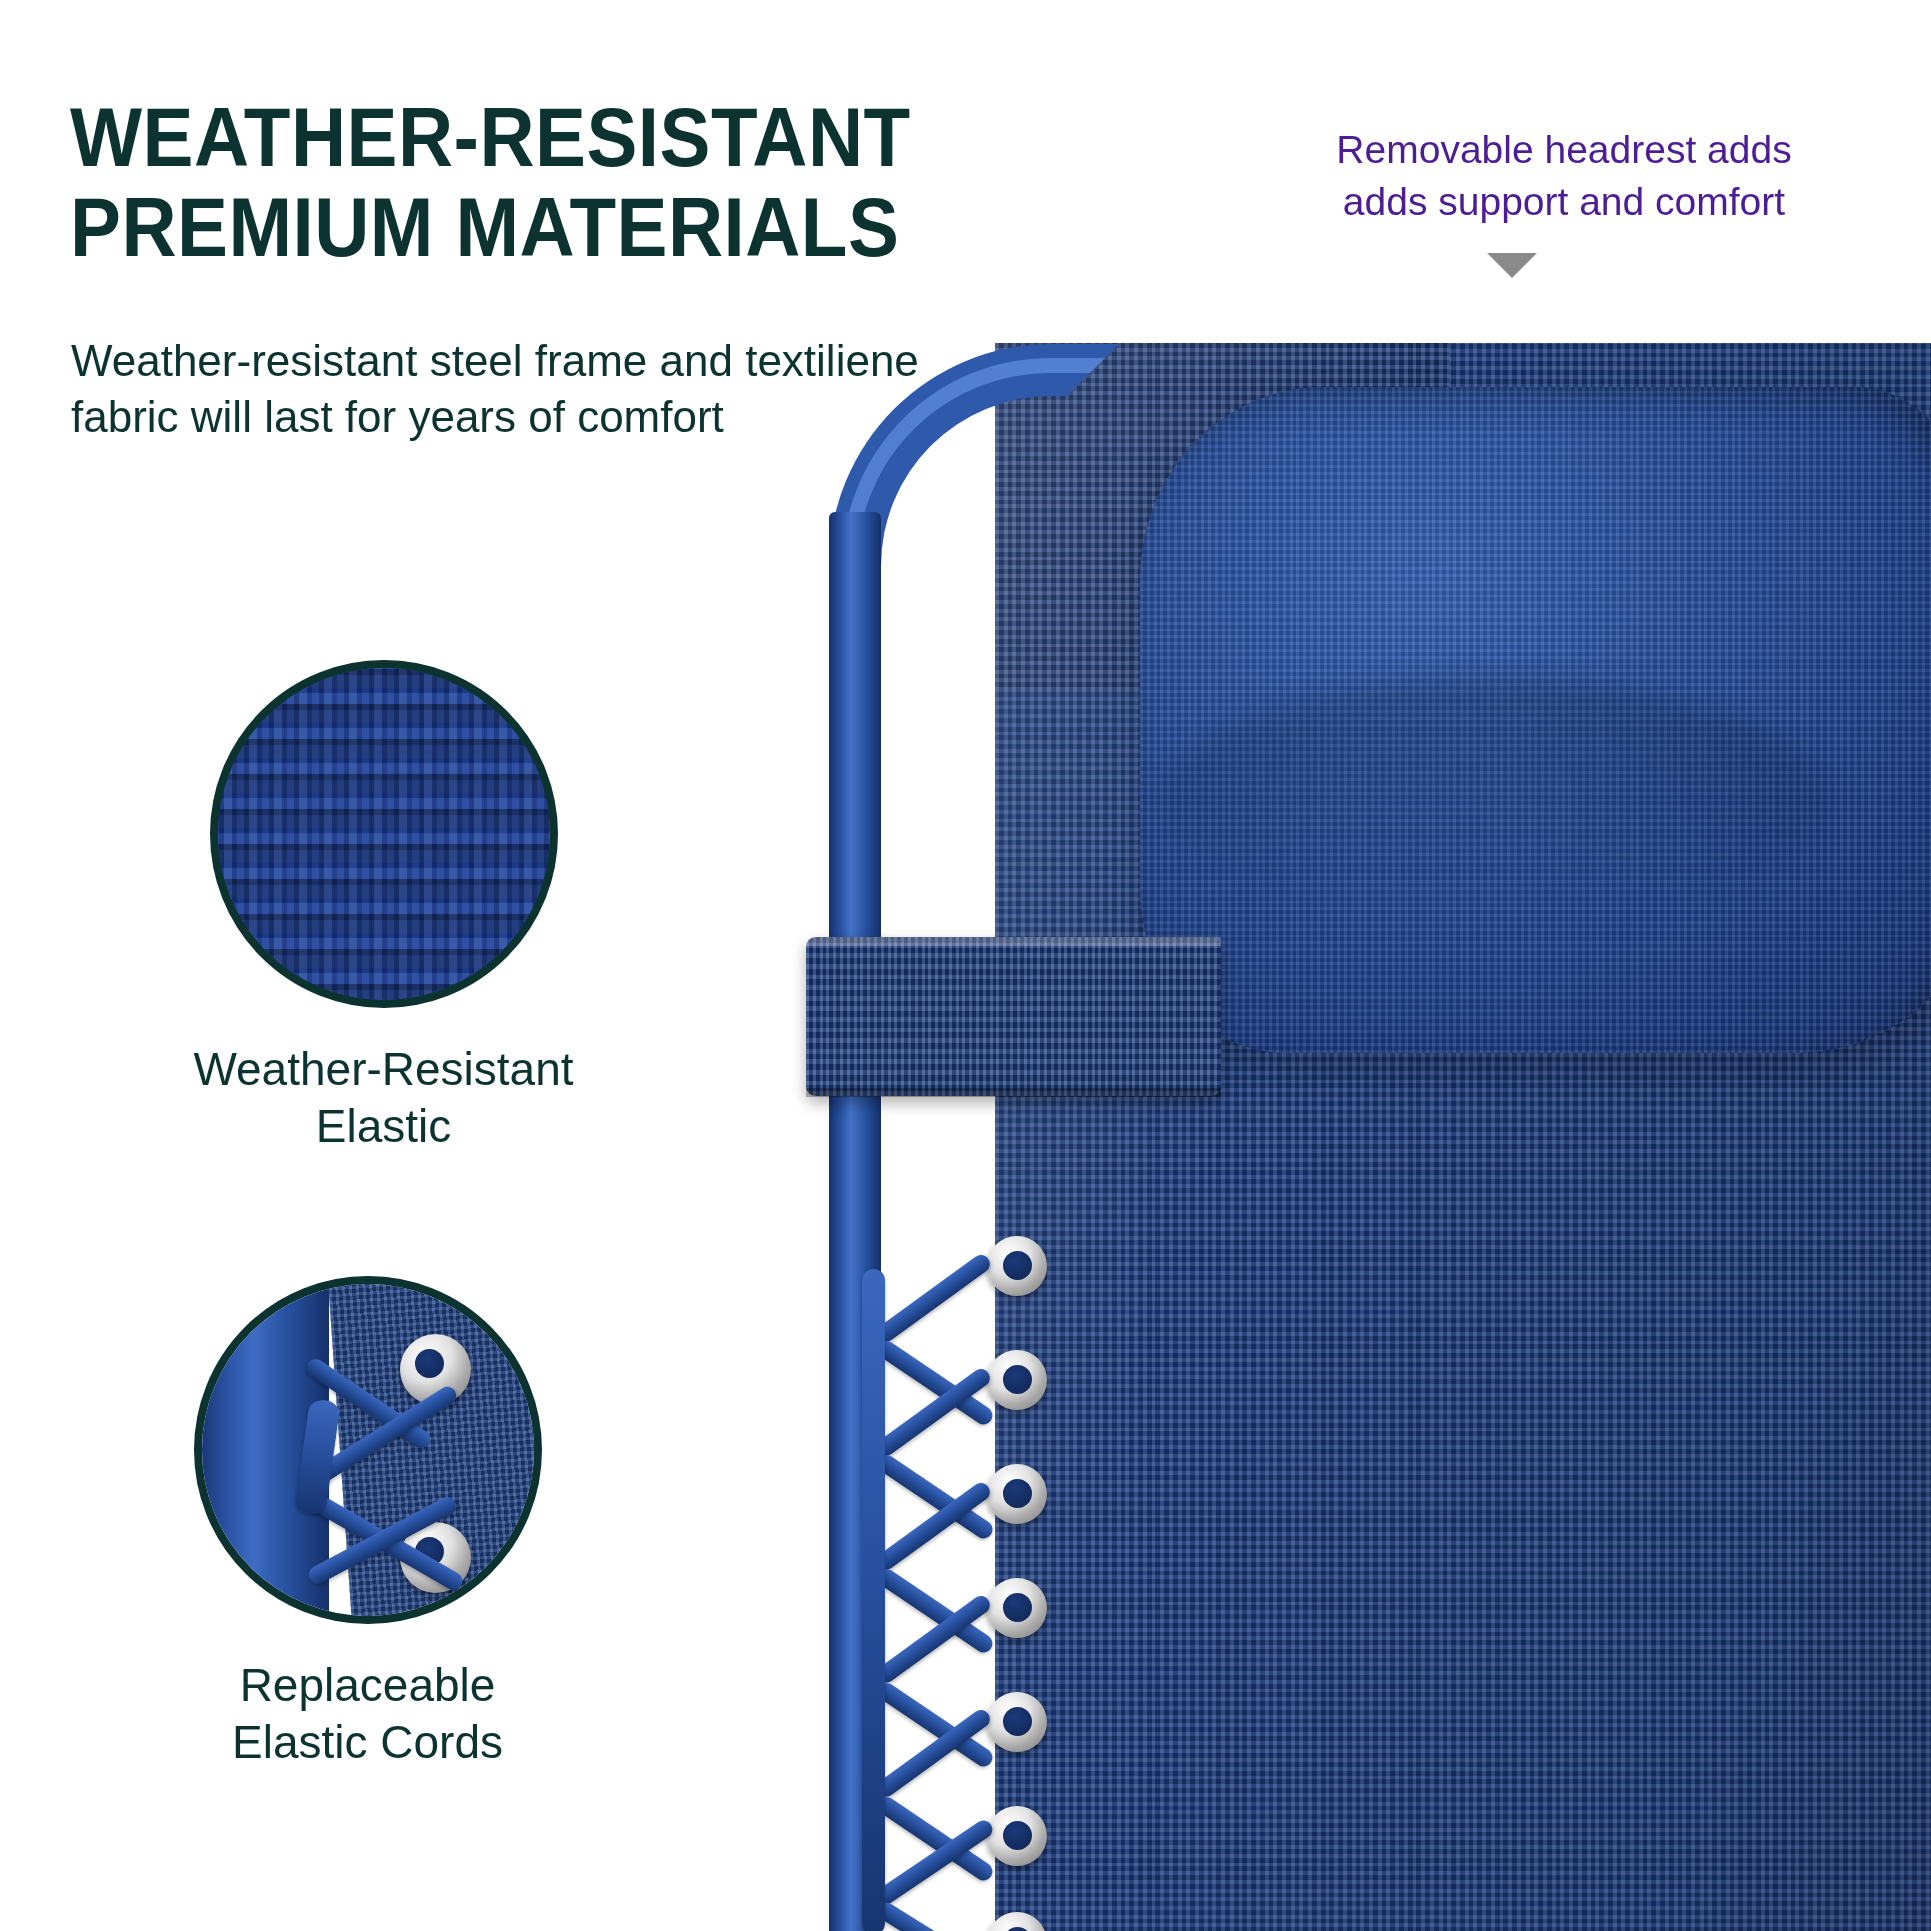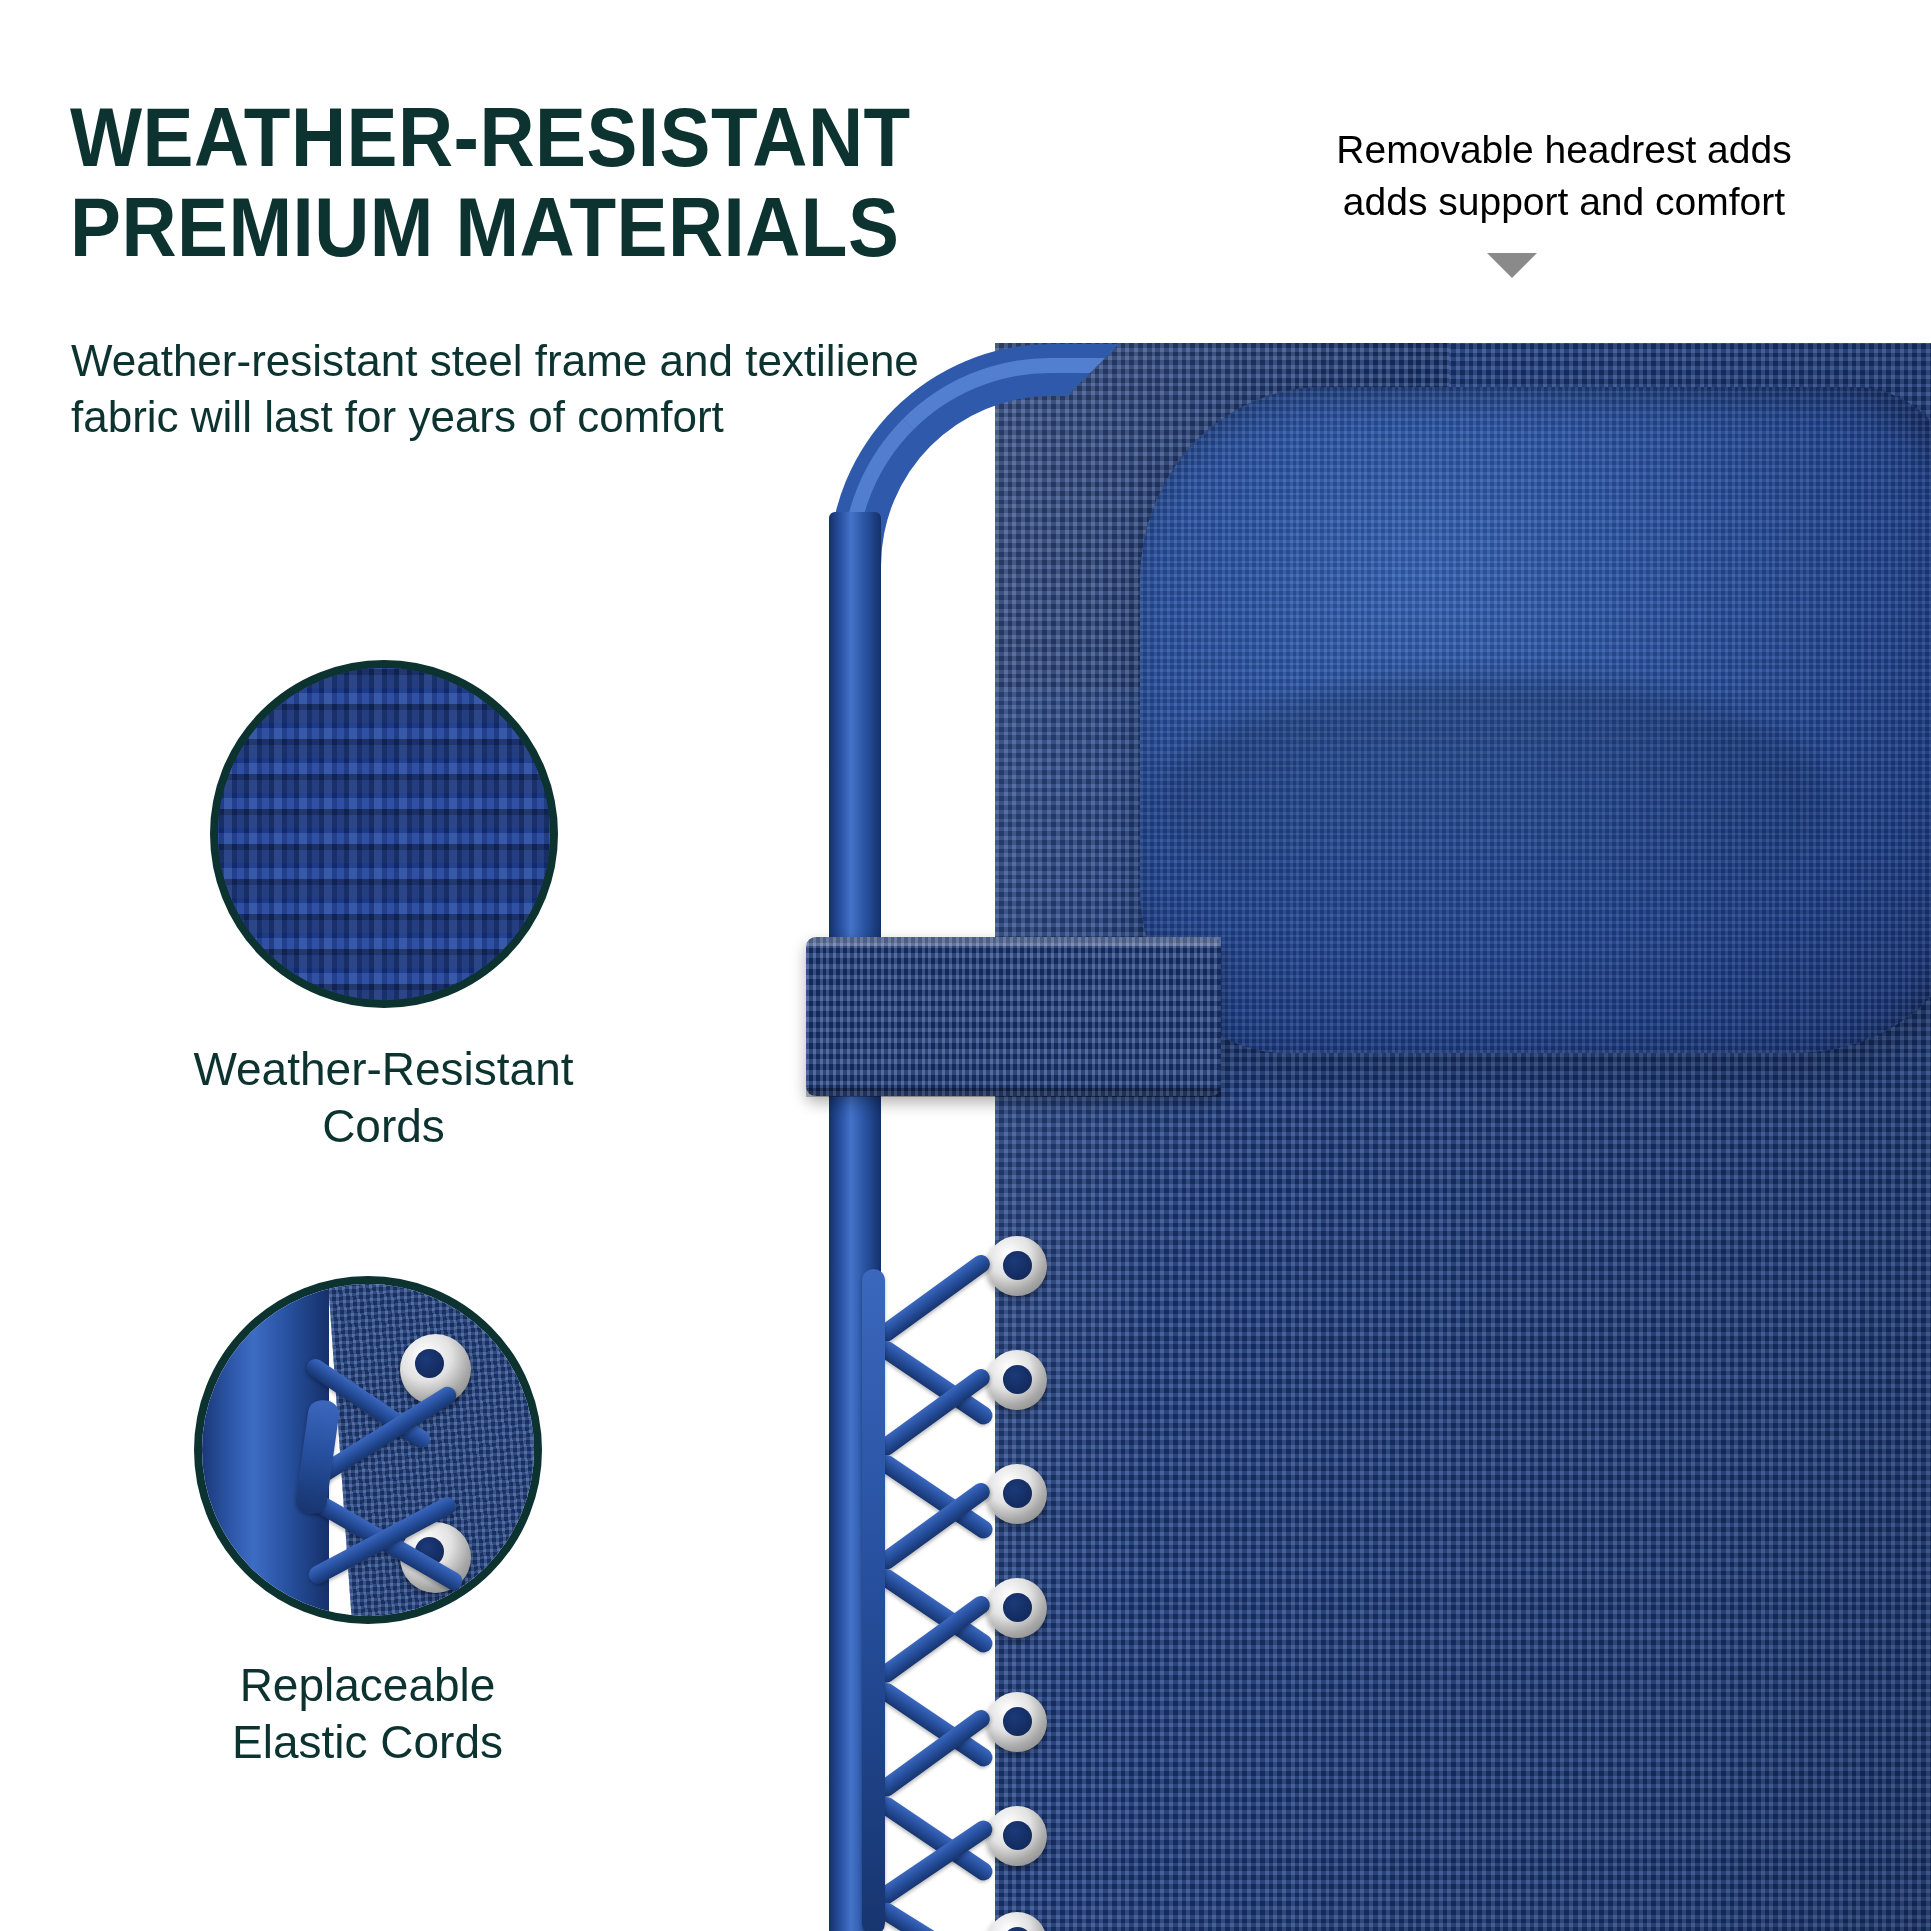--- a/index.html
+++ b/index.html
@@ -31,21 +31,21 @@
     color:#0d3330;
   }
 
   
   .callout {
     position:absolute; left:1226px; top:124px; width:676px;
     text-align:center;
     font-size:39px;
     font-weight:300;
     line-height:1.33;
-    color:#000000;
+    color:#4c1d95;
   }
   .callout-arrow {
     position:absolute; left:1487px; top:253px;
     width:0; height:0;
     border-left:25px solid transparent;
     border-right:25px solid transparent;
     border-top:25px solid #8a8a8a;
   }
 
   
@@ -222,21 +222,21 @@
   <div data-name="callout-line-2">adds support and comfort</div>
 </div>
 <div class="callout-arrow" data-name="down-triangle-icon"></div>
 
 <div class="feature" id="feature-fabric" data-name="feature-weather-resistant-fabric">
   <div class="circle" data-name="fabric-swatch-circle">
     <div class="weave" data-name="textilene-weave-texture"></div>
   </div>
   <div class="feature-label" data-name="feature-label-fabric">
     <div data-name="feature-label-fabric-line-1">Weather-Resistant</div>
-    <div data-name="feature-label-fabric-line-2">Cords</div>
+    <div data-name="feature-label-fabric-line-2">Elastic</div>
   </div>
 </div>
 
 <div class="feature" id="feature-cords" data-name="feature-replaceable-elastic-cords">
   <div class="circle" data-name="cords-swatch-circle">
     <div class="cordscene" data-name="elastic-cord-closeup">
       <div class="meshpanel" data-name="mesh-fabric-panel"></div>
       <div class="tube" data-name="steel-tube-detail"></div>
 
       <div class="grommet" style="left:198px; top:50px; width:71px; height:71px;" data-name="grommet-detail-1"></div>

